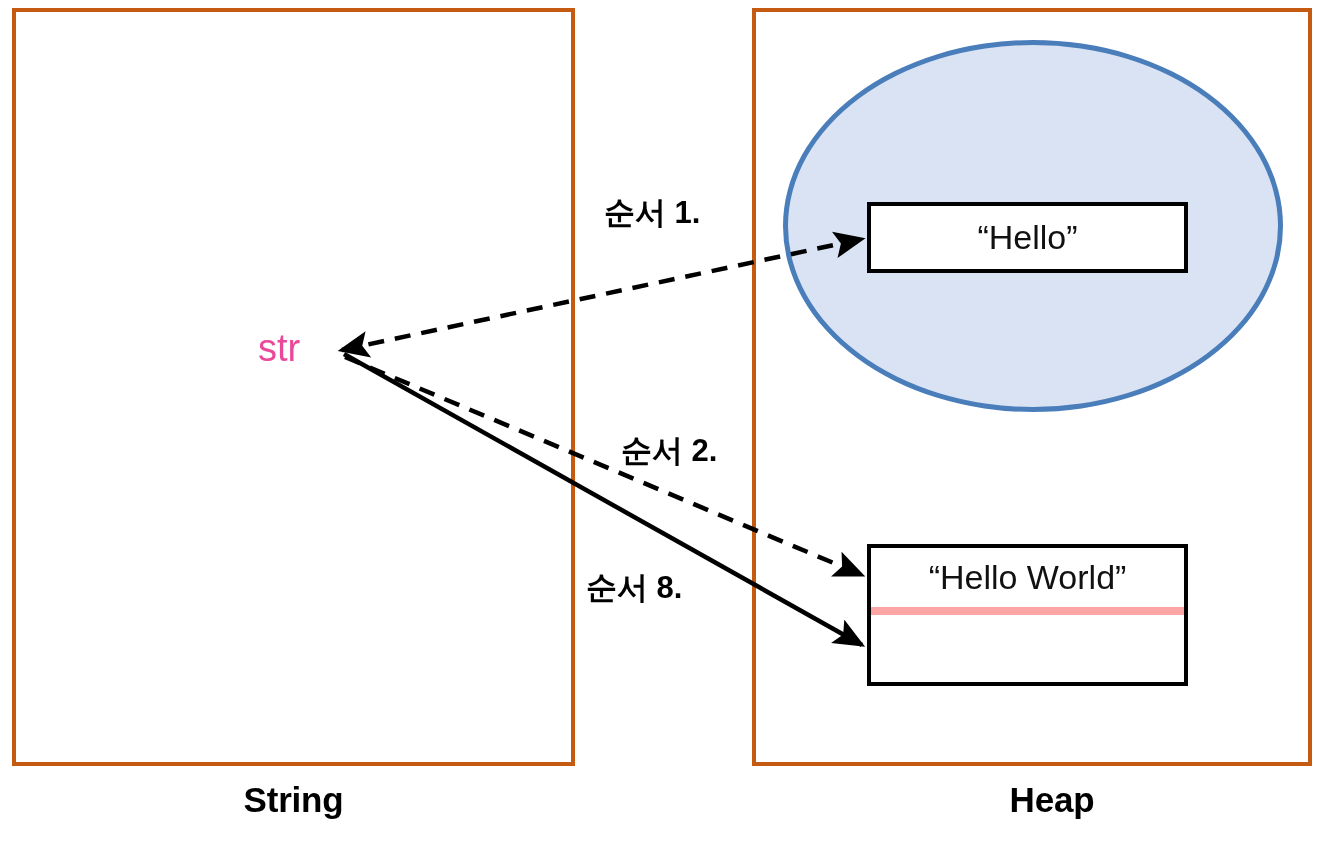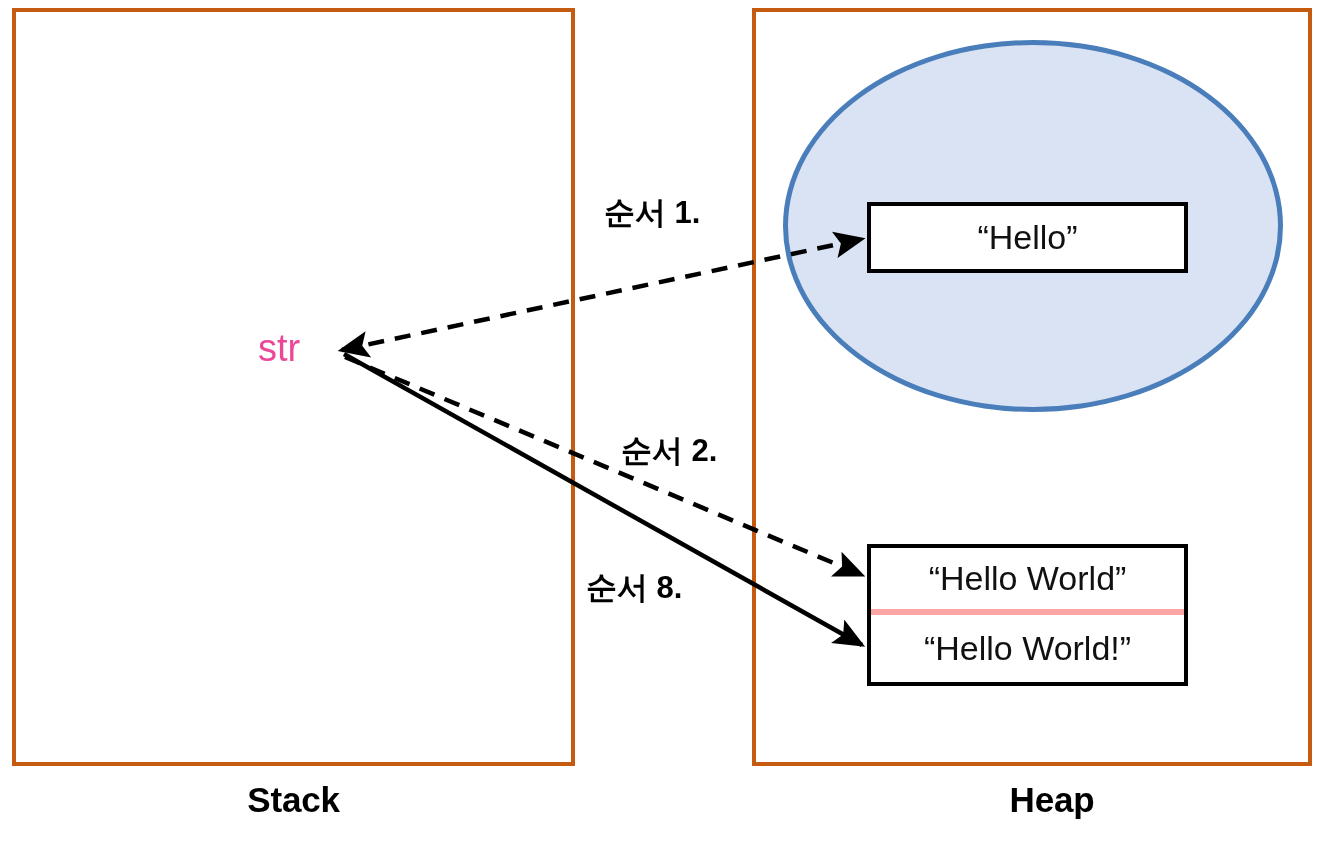--- a/index.html
+++ b/index.html
@@ -87,21 +87,21 @@
   .heap-cell {
     box-sizing: border-box;
     height: 50%;
     display: flex;
     align-items: center;
     justify-content: center;
     font-size: 34px;
     color: #111111;
     white-space: nowrap;
   }
-  #heap-cell-1 { border-bottom: 6px solid #fca5a5; }
+  #heap-cell-1 { border-bottom: 8px solid #fca5a5; }
 
   
   #str-label {
     position: absolute;
     left: 258px;
     top: 327px;
     font-size: 38px;
     color: #ec4899;
   }
 
@@ -125,32 +125,31 @@
     height: 862px;
     pointer-events: none;
   }
 </style>
 </head>
 <body>
 
 <div id="stage">
 
   <div class="region" id="stack-region"></div>
-  <div class="region-caption" id="stack-caption">Stack</div>
+  <div class="region-caption" id="stack-caption">String</div>
 
   <div class="region" id="heap-region"></div>
   <div class="region-caption" id="heap-caption">Heap</div>
 
   <div id="string-pool-ellipse"></div>
 
   <div class="value-box" id="hello-box">“Hello”</div>
 
   <div id="heap-box-group">
     <div class="heap-cell" id="heap-cell-1">“Hello World”</div>
-    <div class="heap-cell" id="heap-cell-2">“Hello World!”</div>
   </div>
 
   <div id="str-label">str</div>
 
   <div class="step-label" id="step-1-label">순서 1.</div>
   <div class="step-label" id="step-2-label">순서 2.</div>
   <div class="step-label" id="step-3-label">순서 8.</div>
 
   <svg id="arrow-layer" viewBox="0 0 1328 862">
     <defs>

